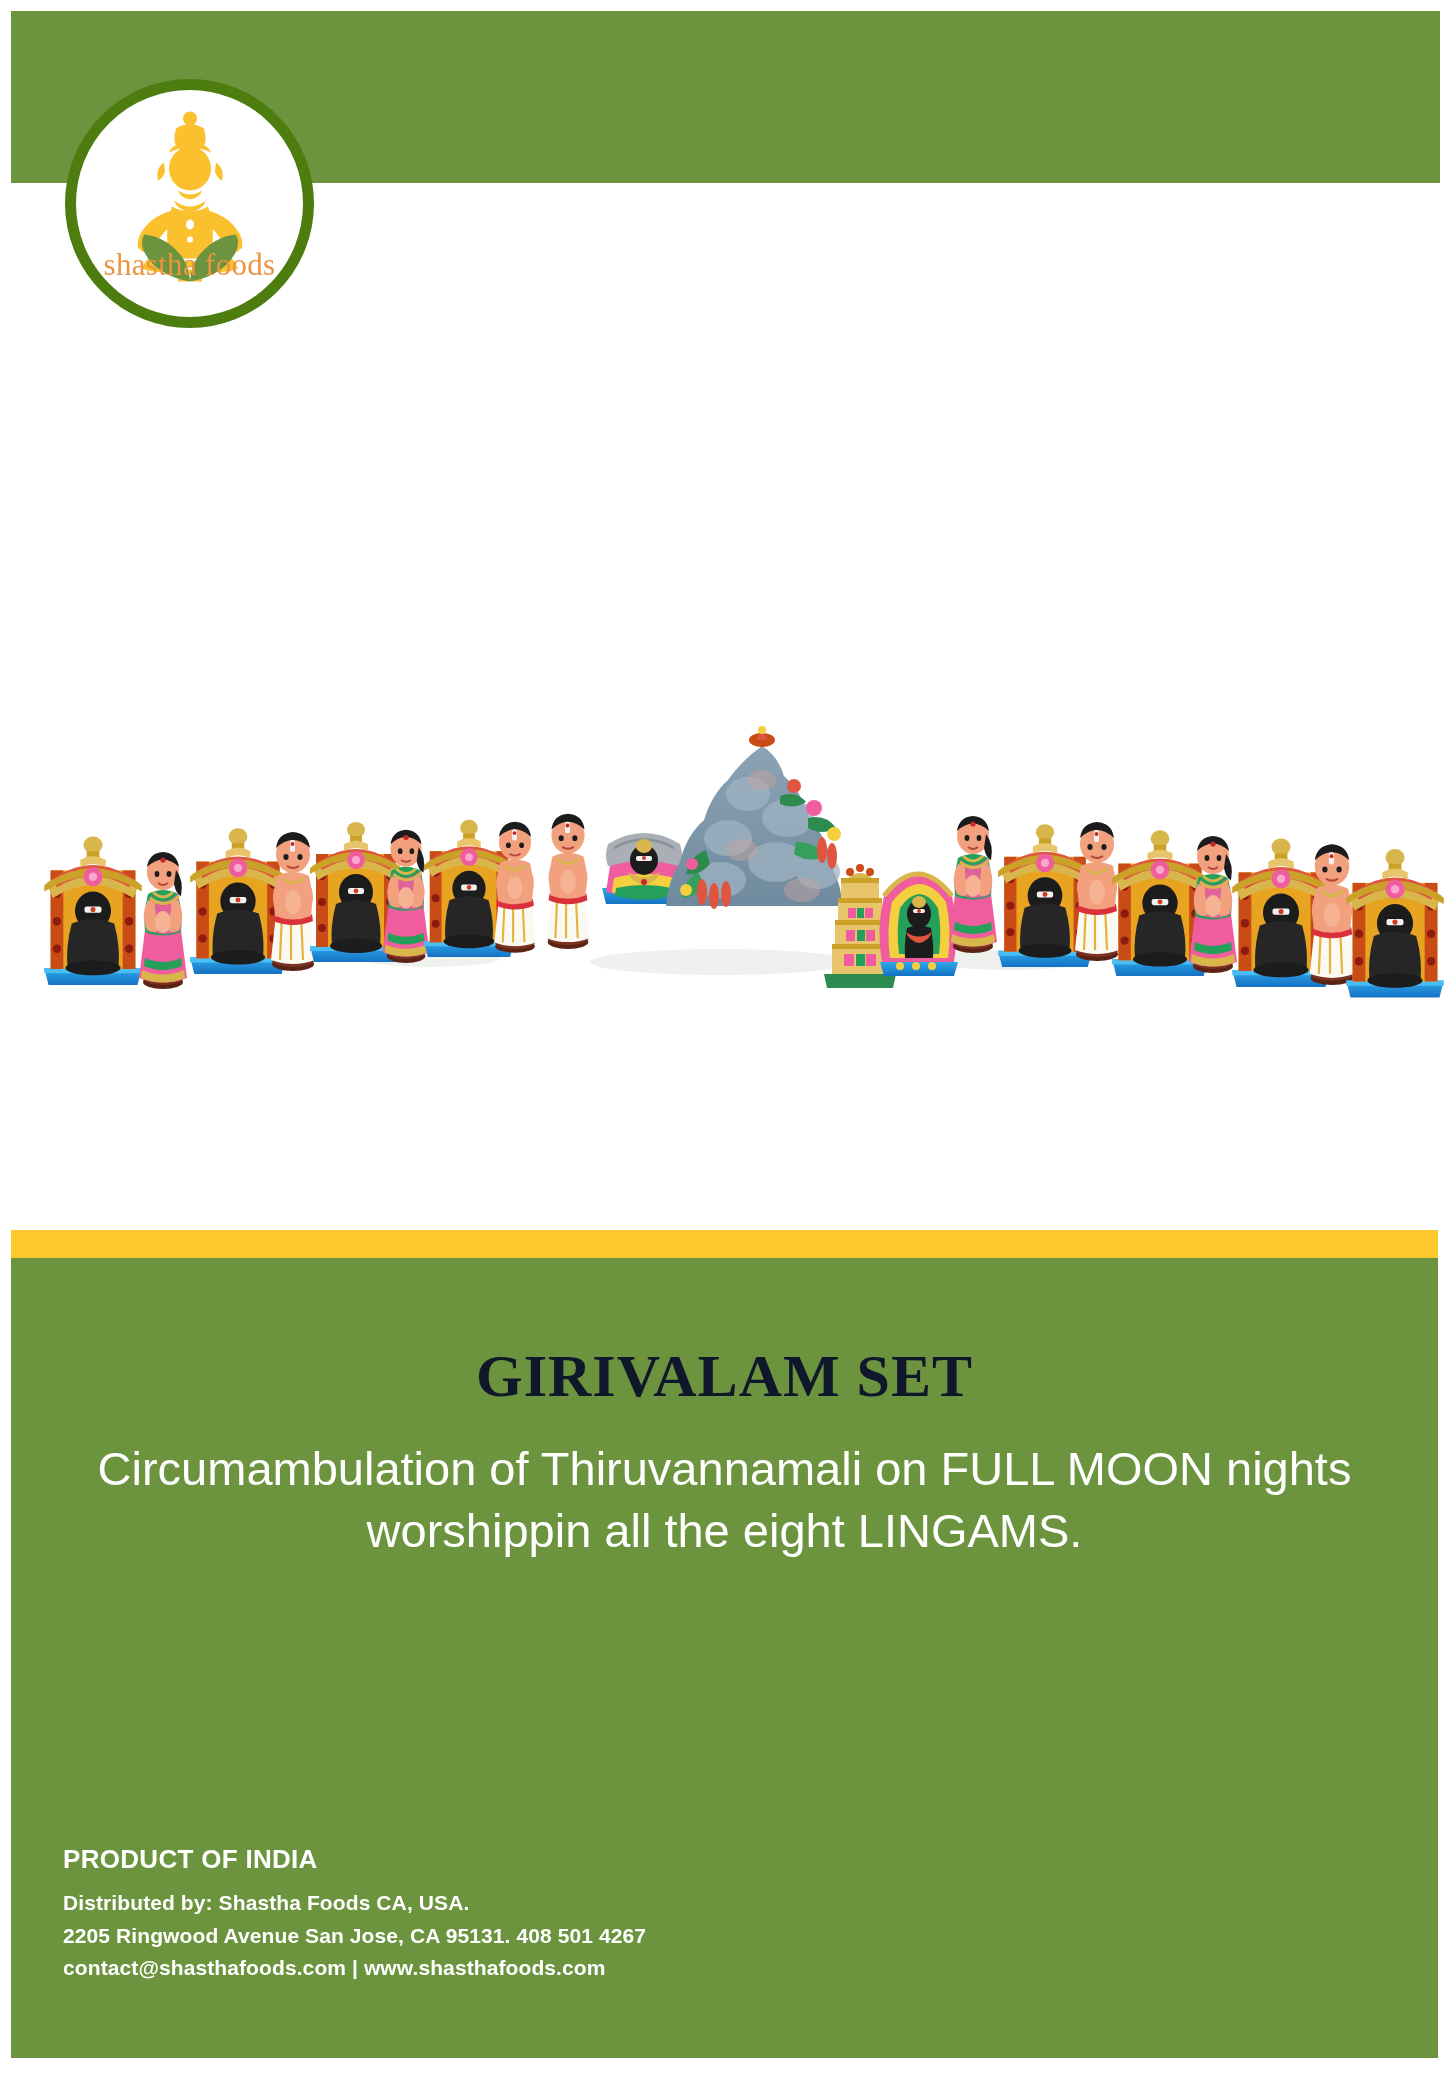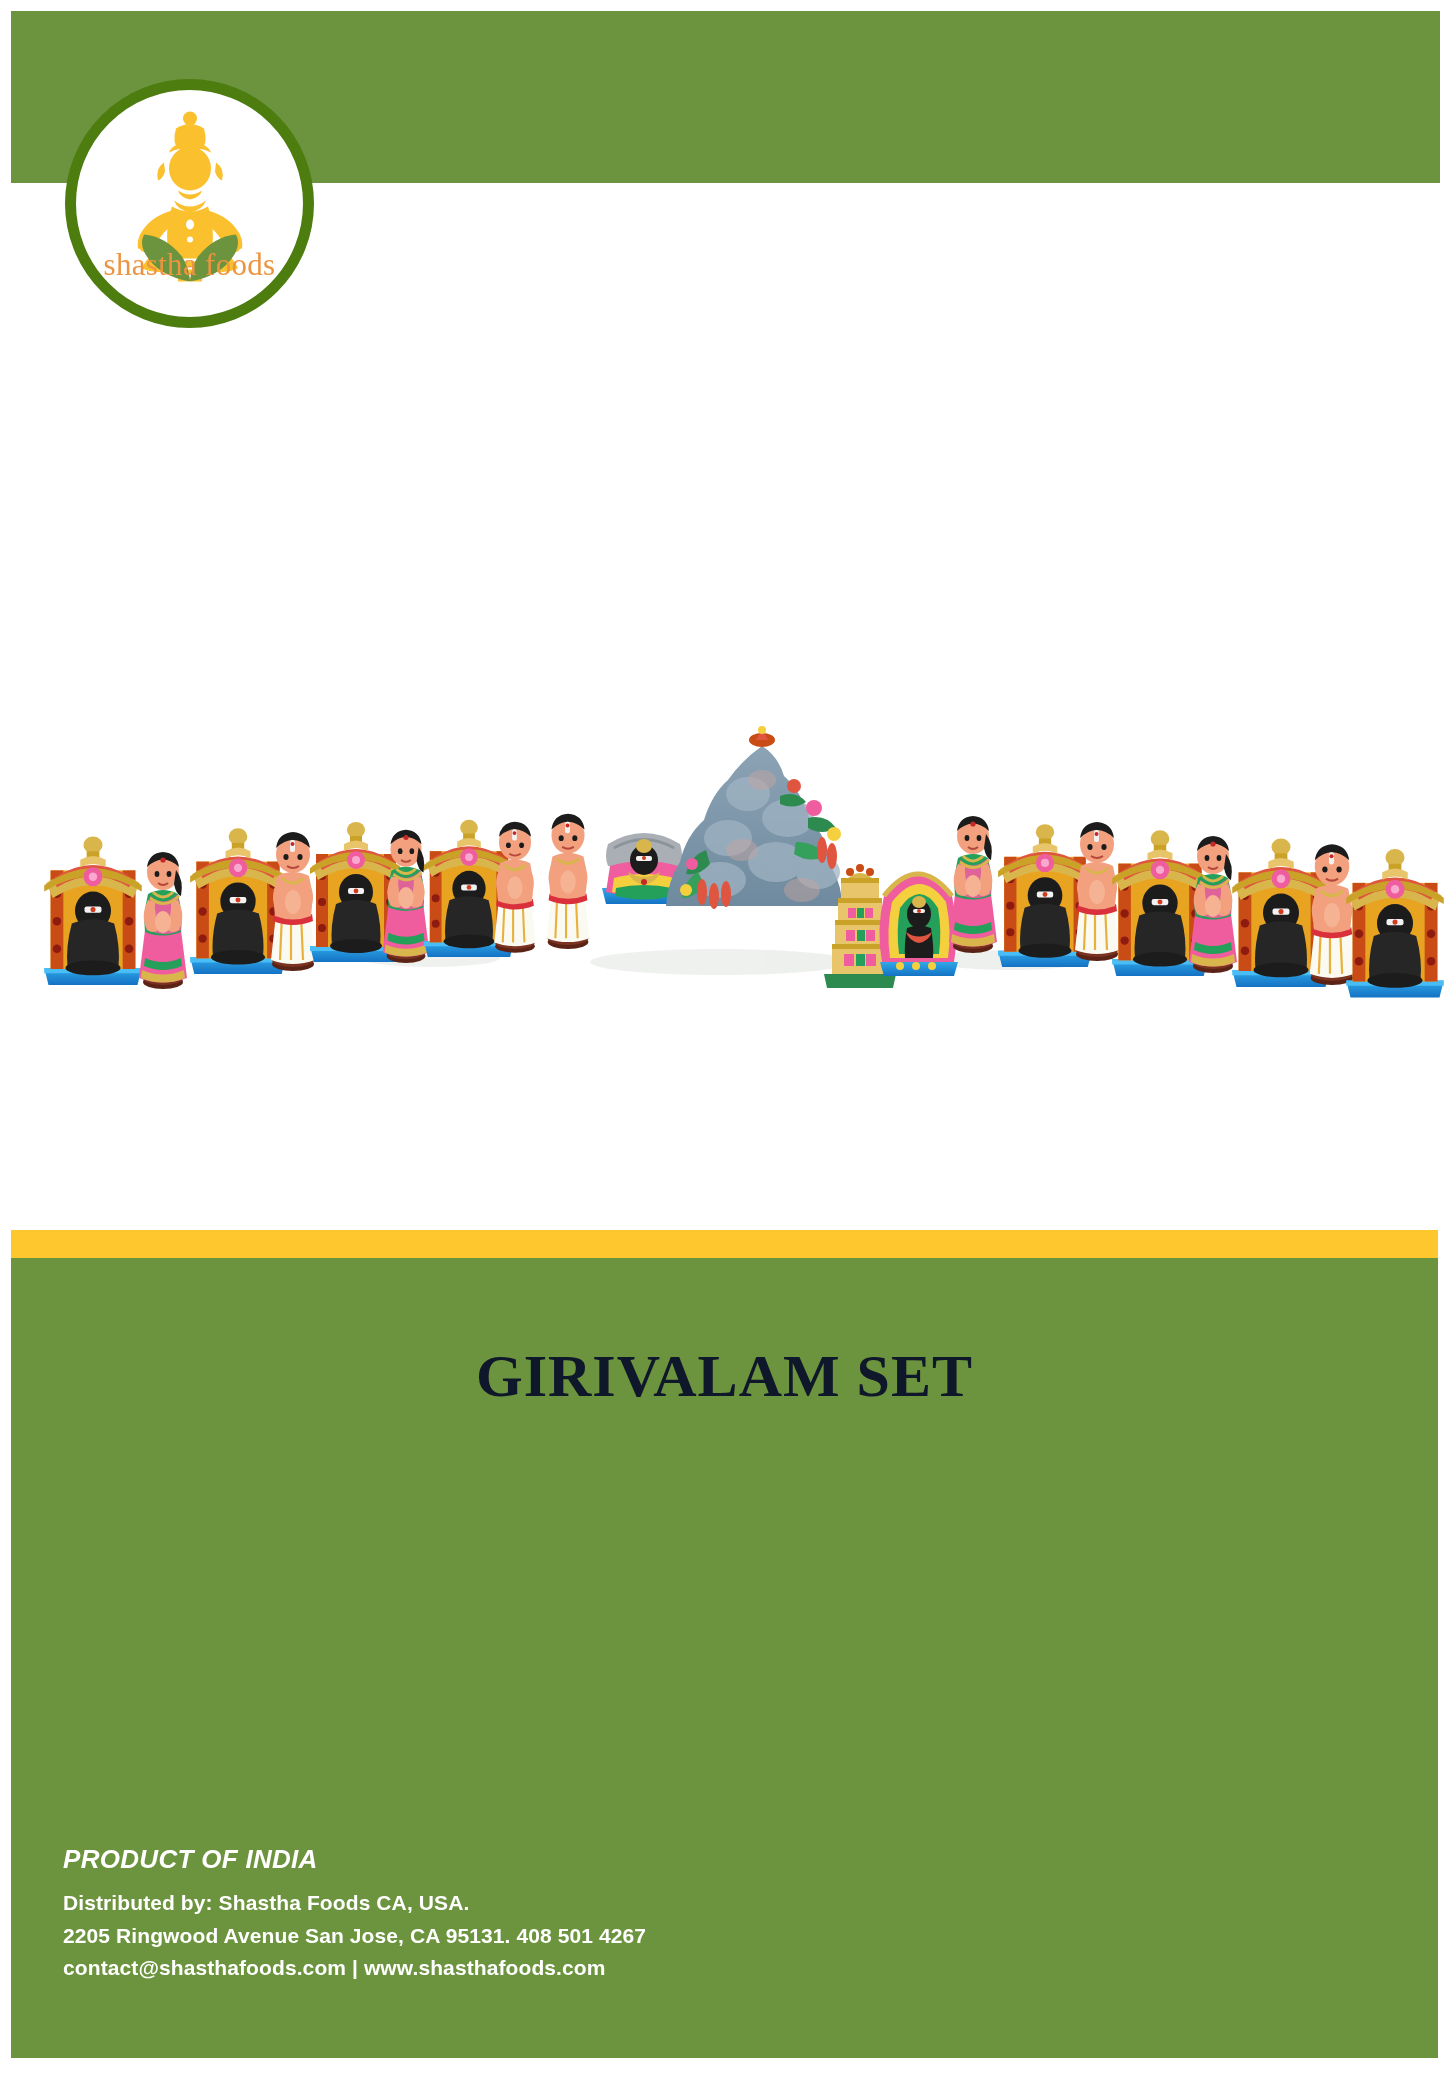--- a/index.html
+++ b/index.html
@@ -58,21 +58,21 @@
   .product-desc{
     position:absolute; left:60px; right:60px; top:180px; text-align:center;
     font-family:"Liberation Sans", sans-serif; font-weight:300;
     font-size:47px; line-height:1.32; color:#ffffff;
   }
 
   .footer{
     position:absolute; left:52px; top:586px; color:#ffffff;
   }
   .footer .f-head{
-    font-size:26px; font-weight:bold; letter-spacing:.3px; margin-bottom:12px;font-style:italic;
+    font-size:26px; font-weight:bold; letter-spacing:.3px; margin-bottom:12px;
   }
   .footer .f-line{
     font-size:21px; font-weight:bold; line-height:1.55; letter-spacing:.1px;
   }
 </style>
 </head>
 <body>
 
 <div class="page">
 
@@ -362,20 +362,21 @@
         <use href="#manA" x="1296" y="244" width="72" height="152"></use>
         <use href="#shrine" x="1342" y="250" width="106" height="160"></use>
       </g>
     </svg>
   </div>
 
   <div class="divider"></div>
 
   <div class="bottom-panel">
     <div class="product-title">GIRIVALAM SET</div>
+    <div class="product-desc">Circumambulation of Thiruvannamali on FULL MOON nights worshippin all the eight LINGAMS.</div>
 
     <div class="footer">
       <div class="f-head">PRODUCT OF INDIA</div>
       <div class="f-line">Distributed by: Shastha Foods CA, USA.</div>
       <div class="f-line">2205 Ringwood Avenue San Jose, CA 95131. 408 501 4267</div>
       <div class="f-line">contact@shasthafoods.com | www.shasthafoods.com</div>
     </div>
   </div>
 
 </div>

